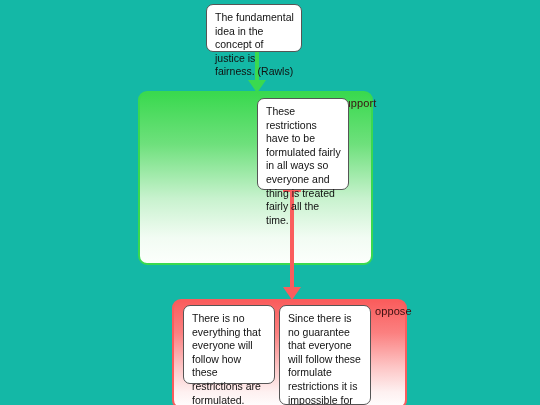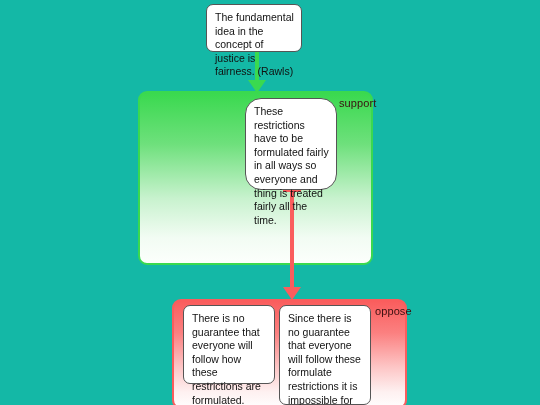--- a/index.html
+++ b/index.html
@@ -76,25 +76,24 @@
   #oppose-label  { left: 375px; top: 305px; text-align: right; }
 
   
   #support-card-1 {
     left: 147px;
     top: 98px;
     width: 95px;
     height: 162px;
   }
   #support-card-2 {
-    left: 245px;
+    left: 257px;
     top: 98px;
     width: 92px;
     height: 92px;
-    border-radius: 16px;
   }
 
   
   #oppose-card-1 {
     left: 183px;
     top: 305px;
     width: 92px;
     height: 79px;
   }
   #oppose-card-2 {
@@ -189,16 +188,16 @@
 
   <div id="connector-oppose" class="connector">
     <div class="conn-tail"></div>
     <div class="conn-stem"></div>
     <div class="conn-head"></div>
   </div>
 
   <div id="oppose-group" class="group"></div>
   <div id="oppose-label" class="group-label">oppose</div>
 
-  <div id="oppose-card-1" class="card">There is no guarantee that everyone will follow how these restrictions are formulated.</div>
+  <div id="oppose-card-1" class="card">There is no everything that everyone will follow how these restrictions are formulated.</div>
   <div id="oppose-card-2" class="card">Since there is no guarantee that everyone will follow these formulate restrictions it is impossible for everything to be treated fairly 24/7.</div>
 
 </div>
 
 </body></html>

